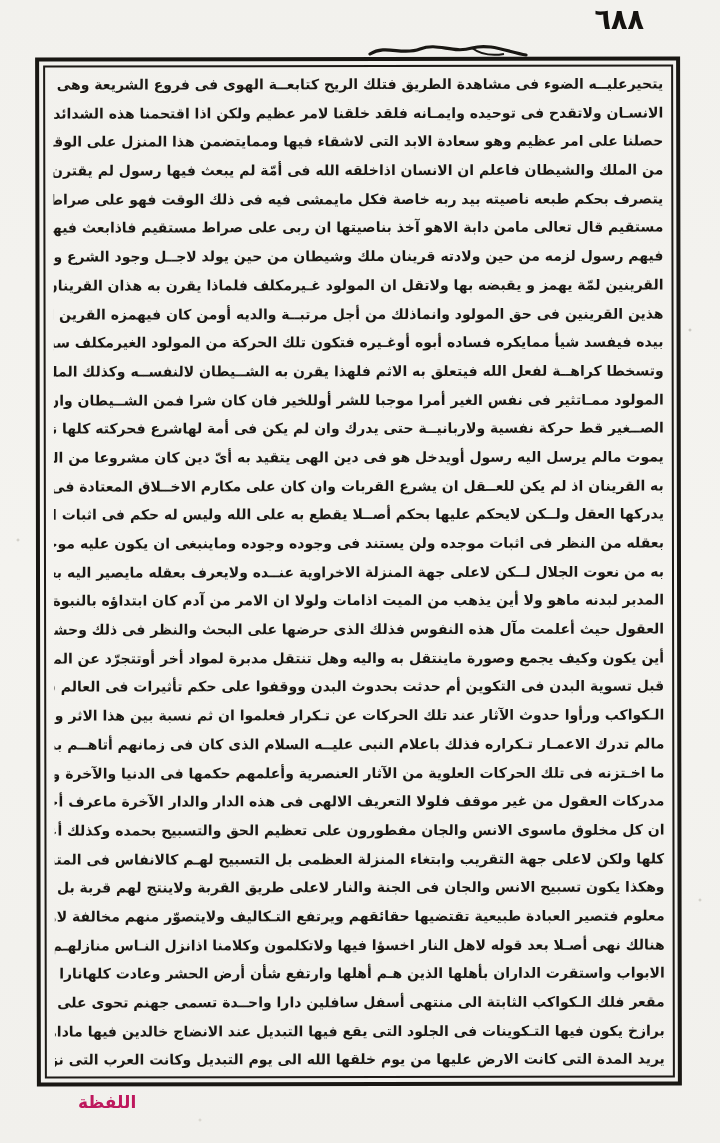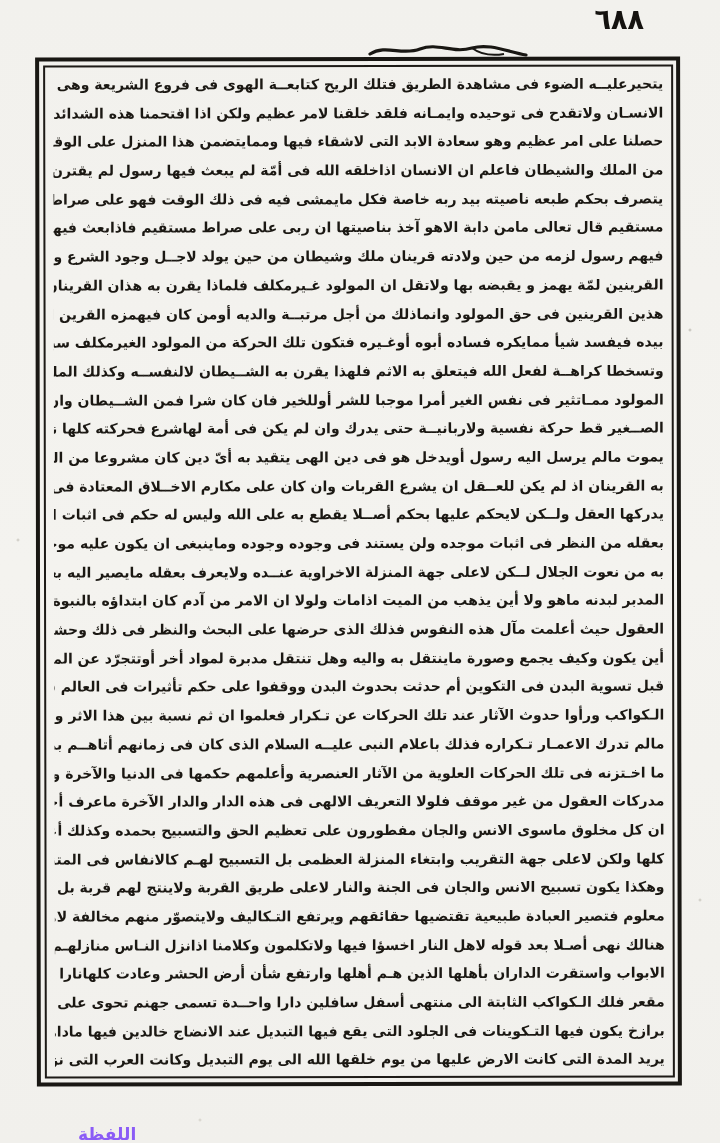--- a/index.html
+++ b/index.html
@@ -45,23 +45,22 @@
     font-size:14px;font-weight:bold;
     white-space:nowrap;
     text-align:justify;
     text-align-last:justify;
     overflow:hidden;
     color:#1b1813;
     transform:scaleY(1.02);
   }
   .catchword{
     position:absolute;left:78px;top:1092px;
-    font-size:17px;font-weight:bold;color:#8b5cf6;
+    font-size:17px;font-weight:bold;color:#be185d;
     direction:rtl;
-    margin-top:32px;
   }
 </style>
 </head>
 <body>
 
 <div class="page-number">٦٨٨</div>
 
 <svg class="flourish" viewBox="0 0 160 24" xmlns="http://www.w3.org/2000/svg">
   <path d="M2 14 C 18 4, 34 16, 52 9 C 70 2, 84 14, 104 8 C 122 3, 140 12, 158 15" fill="none" stroke="#191713" stroke-width="3.2" stroke-linecap="round"></path>
   <path d="M104 8 C 112 14, 124 16, 136 14" fill="none" stroke="#191713" stroke-width="2"></path>

